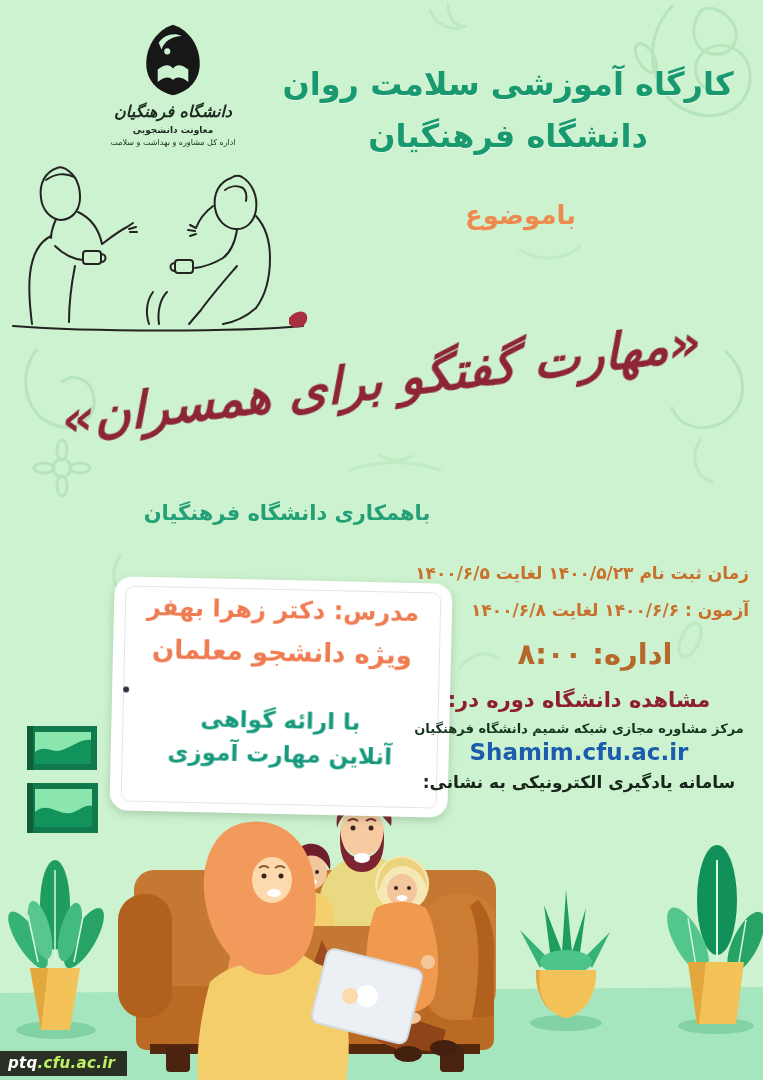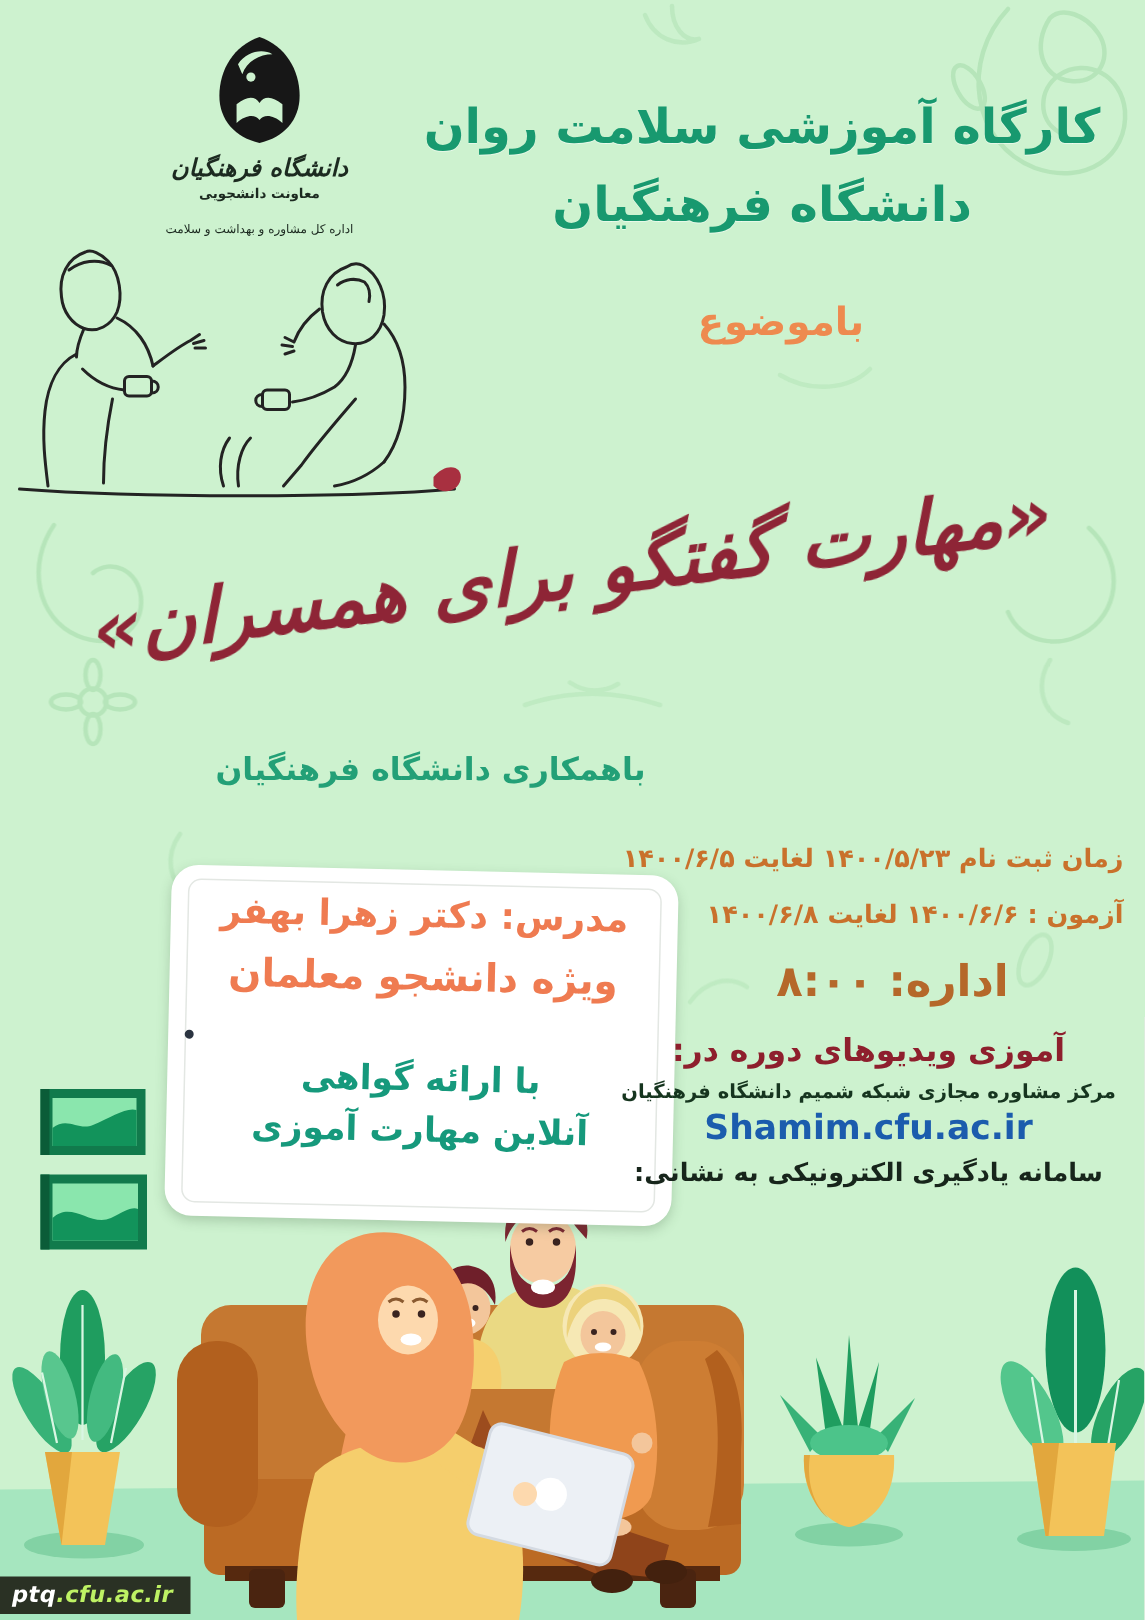--- a/index.html
+++ b/index.html
@@ -11,21 +11,21 @@
   svg{display:block;}
 
   
   .ornaments{position:absolute;left:0;top:0;z-index:0;}
 
   
   .logo-block{position:absolute;left:68px;top:20px;width:210px;text-align:center;z-index:2;color:#1c2a20;}
   .logo-glyph{margin:0 auto;}
   .logo-uni{font-size:16px;font-weight:bold;font-style:italic;direction:rtl;margin-top:2px;}
   .logo-dept1{font-size:9px;font-weight:bold;direction:rtl;margin-top:4px;}
-  .logo-dept2{font-size:8px;direction:rtl;margin-top:13px;}
+  .logo-dept2{font-size:8px;direction:rtl;margin-top:3px;}
 
   
   .uni-title{position:absolute;left:278px;top:58px;width:460px;text-align:center;direction:rtl;
     color:#18996f;font-weight:bold;font-size:32px;line-height:52px;z-index:3;
     text-shadow:0 1px 0 rgba(255,255,255,.5);}
   .topic{position:absolute;left:428px;top:200px;width:185px;text-align:center;direction:rtl;
     color:#ee8a4f;font-weight:bold;font-size:26px;z-index:3;}
 
   
   .couple{position:absolute;left:-6px;top:146px;z-index:1;}
@@ -162,21 +162,21 @@
     <span class="camera-dot"></span>
     <div class="tablet-text">
       <div class="t-orange1">مدرس: دکتر زهرا بهفر</div>
       <div class="t-orange2">ویژه دانشجو معلمان</div>
       <div class="t-teal1">با ارائه گواهی</div>
       <div class="t-teal2">آنلاین مهارت آموزی</div>
     </div>
   </div>
 
   <div class="links">
-    <div class="l-head">آموزی ویدیوهای دوره در:</div>
+    <div class="l-head">مشاهده دانشگاه دوره در:</div>
     <div class="l-cap1">مرکز مشاوره مجازی شبکه شمیم دانشگاه فرهنگیان</div>
     <div class="l-url1">Shamim.cfu.ac.ir</div>
     <div class="l-cap2">سامانه یادگیری الکترونیکی به نشانی:</div>
   </div>
 
   <svg class="scene" width="763" height="380" viewBox="0 0 763 380">
     <path d="M0,293 L763,287 L763,380 L0,380 Z" fill="#a6e6bf"></path>
 
     <g>
       <rect x="27" y="26" width="70" height="44" fill="#117a4c"></rect>

